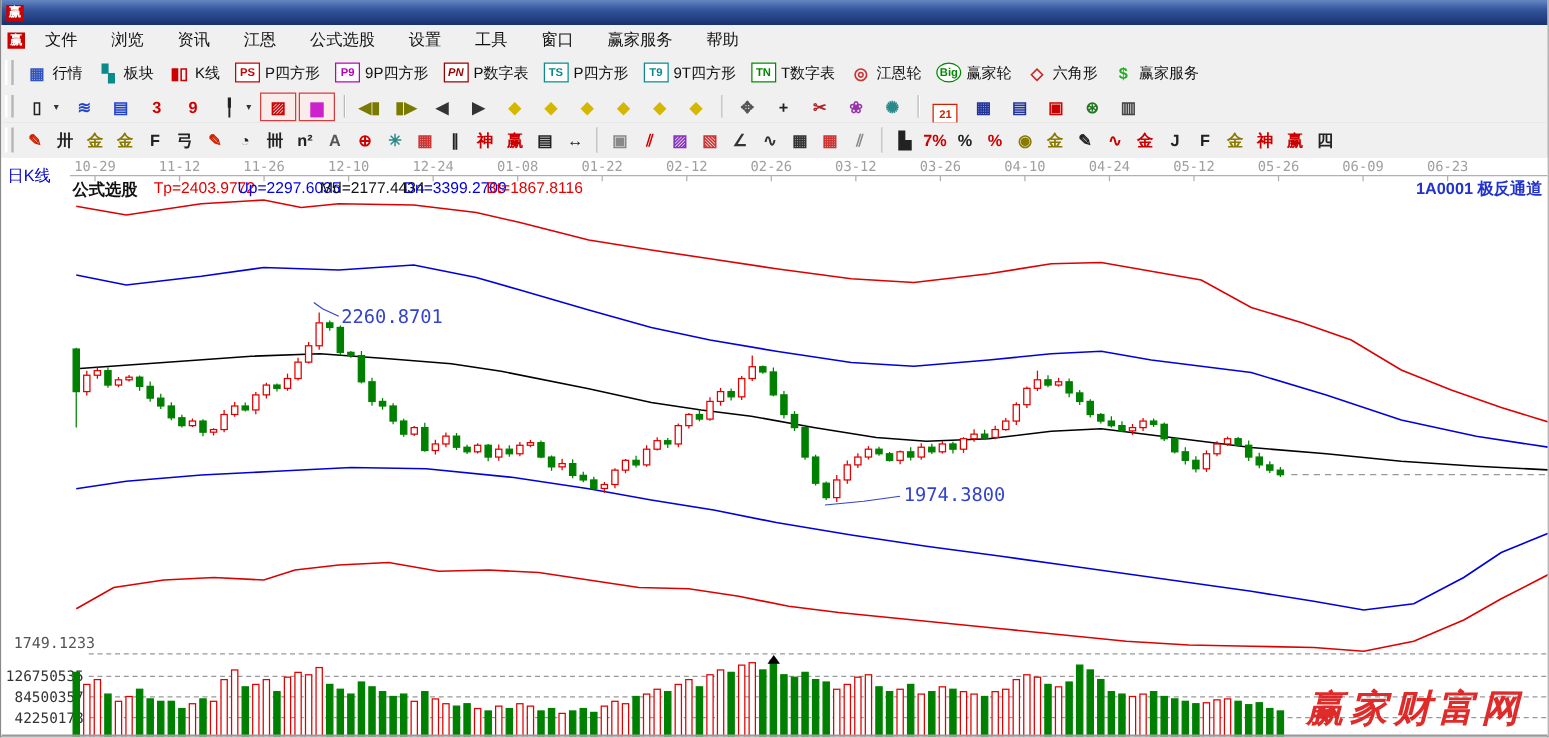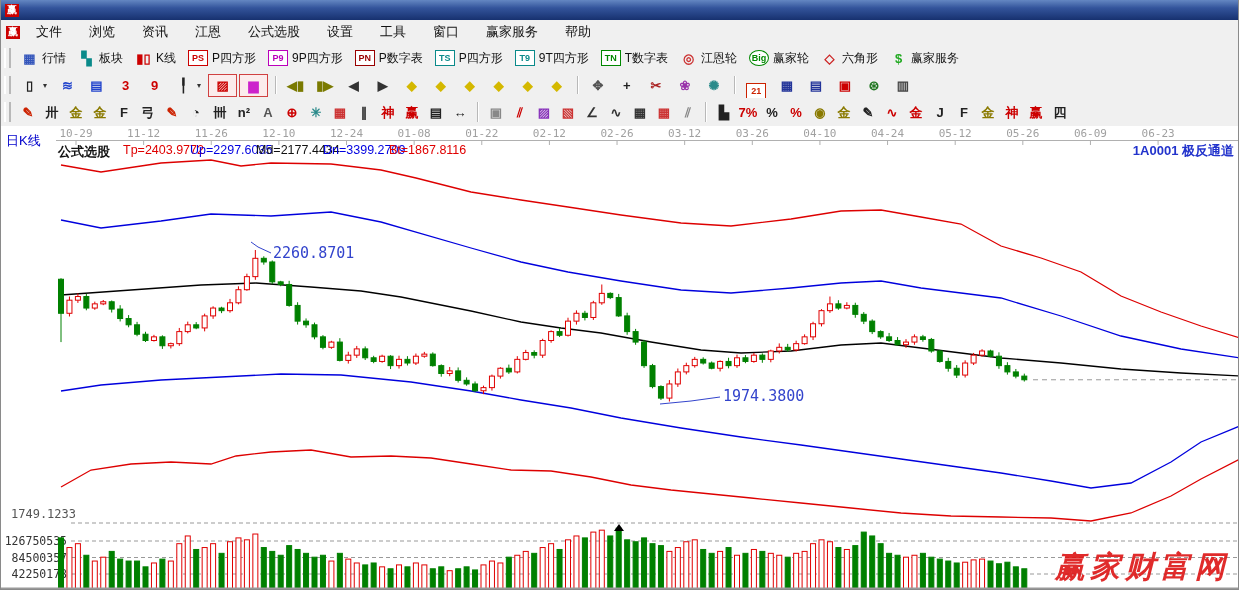--- a/index.html
+++ b/index.html
@@ -40,21 +40,21 @@
   svg text{font-family:"DejaVu Sans Mono","Liberation Sans",monospace;}
   .hdr{position:absolute;font-size:12.5px;white-space:nowrap;}
   #lbl-period{left:5px;top:6px;color:#0000cc;font-size:13px;}
   #lbl-channel{left:57px;top:17px;color:#111;font-weight:bold;font-size:13px;}
   #lbl-tp{left:122px;top:17px;color:#e00000;}
   #lbl-up{left:189px;top:17px;color:#0000e0;}
   #lbl-md{left:255px;top:17px;color:#111;}
   #lbl-dn{left:322px;top:17px;color:#0000e0;}
   #lbl-bt{left:388px;top:17px;color:#e00000;}
   #lbl-symbol{right:6px;top:16px;color:#2233cc;font-weight:bold;font-size:13px;}
-  #watermark{position:absolute;right:10px;bottom:2px;color:#dd1515;font-size:30px;
+  #watermark{position:absolute;right:20px;bottom:2px;color:#dd1515;font-size:30px;
      font-family:"DejaVu Serif",serif;font-style:italic;font-weight:bold;letter-spacing:5px;opacity:.9;}
 </style>
 </head>
 <body>
 
 <div id="app">
 
   <div class="titlebar">
     <span class="logo">赢</span>
   </div>
@@ -91,21 +91,21 @@
       </span>
       <span class="tbtn">
         <span class="badge" style="color: rgb(204, 0, 0);">PS</span>
         <span>P四方形</span>
       </span>
       <span class="tbtn">
         <span class="badge" style="color: rgb(187, 0, 187);">P9</span>
         <span>9P四方形</span>
       </span>
       <span class="tbtn">
-        <span class="badge" style="color: rgb(153, 0, 0);">PN</span>
+        <span class="badge" style="color: rgb(153, 0, 0); font-style: italic;">PN</span>
         <span>P数字表</span>
       </span>
       <span class="tbtn">
         <span class="badge" style="color: rgb(10, 138, 138);">TS</span>
         <span>P四方形</span>
       </span>
       <span class="tbtn">
         <span class="badge" style="color: rgb(10, 138, 138);">T9</span>
         <span>9T四方形</span>
       </span>

